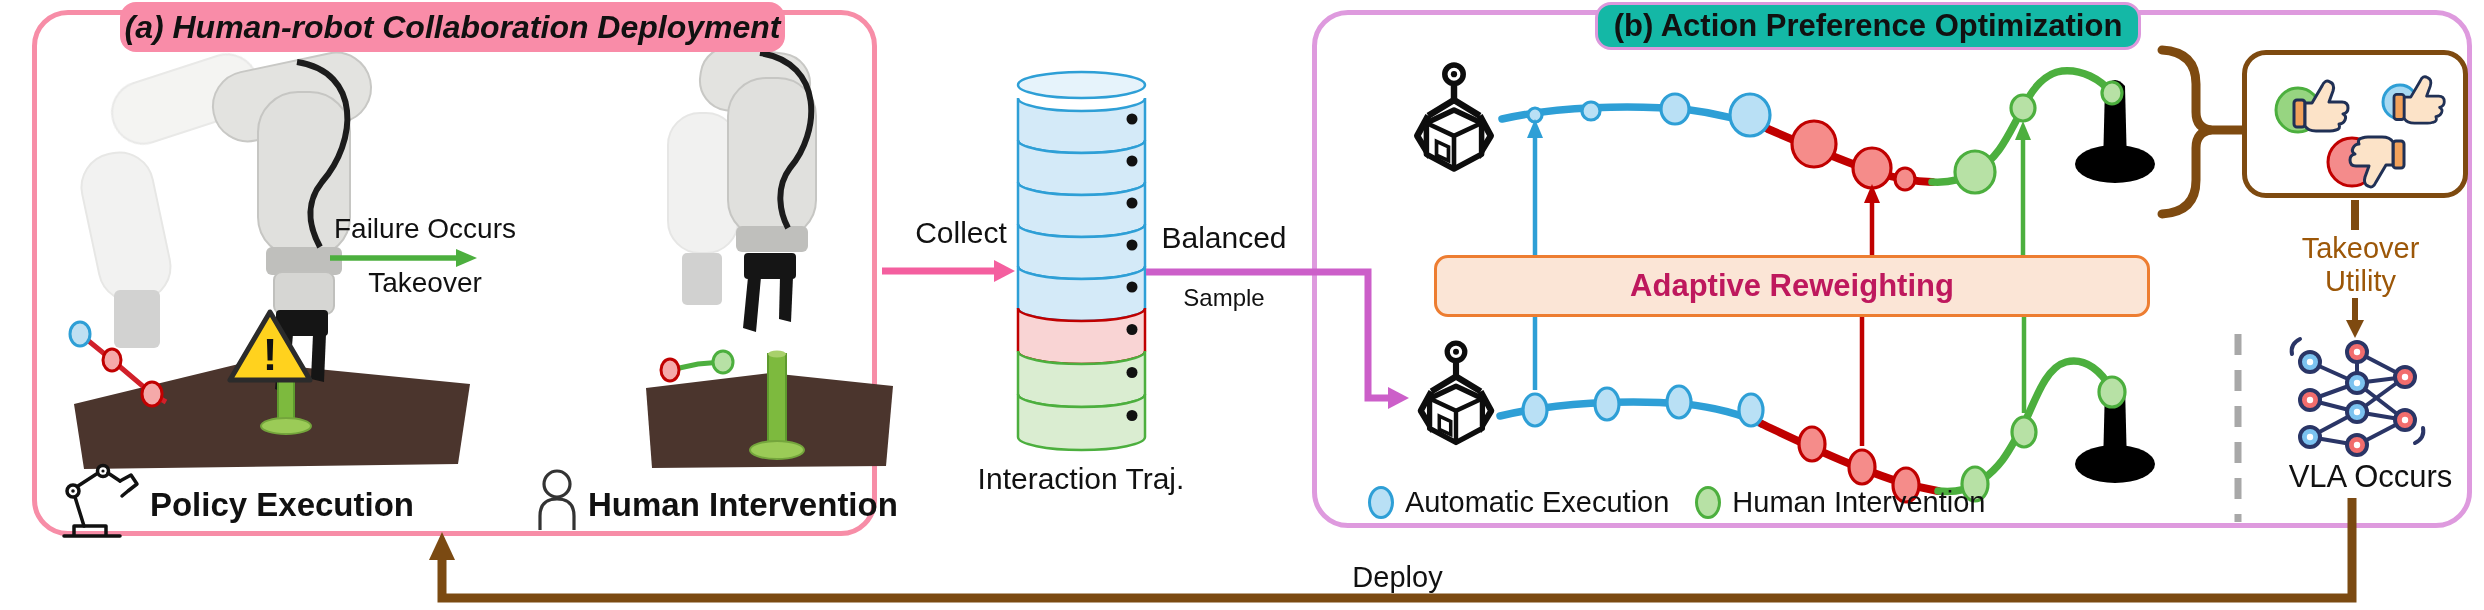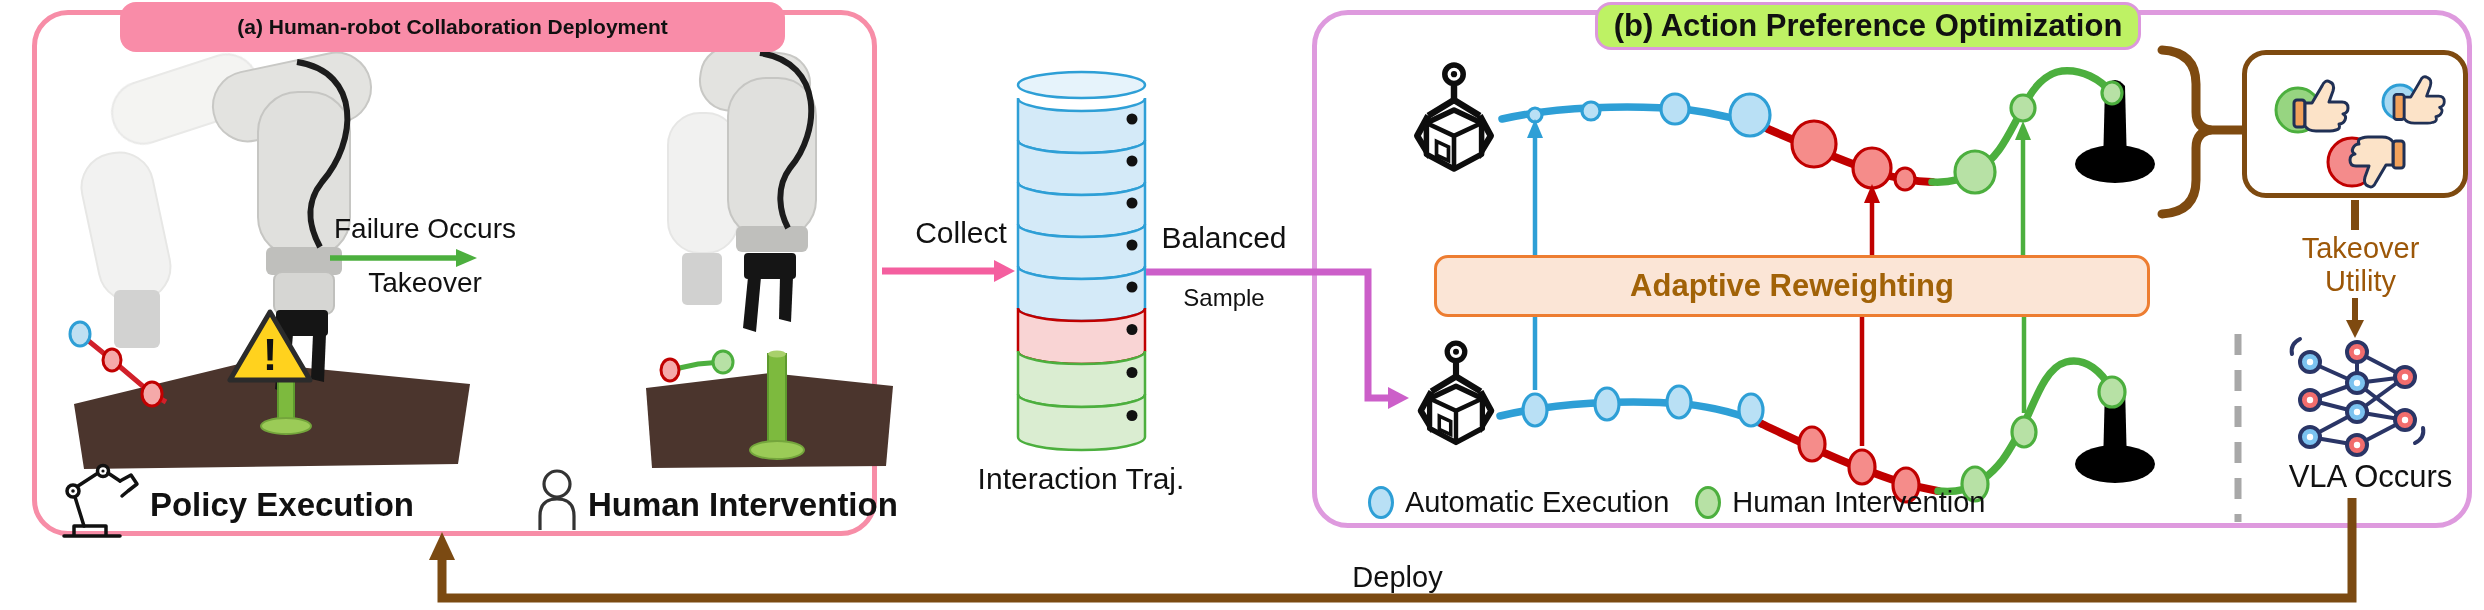--- a/index.html
+++ b/index.html
@@ -6,27 +6,27 @@
   *{box-sizing:border-box;}
   #canvas{position:relative;width:2484px;height:610px;background:#fff;overflow:hidden;
           font-family:"Liberation Sans",sans-serif;}
   .panel{position:absolute;background:#fff;border-radius:36px;z-index:1;}
   #panel-a{left:32px;top:10px;width:845px;height:526px;border:5px solid #F78DA7;}
   #panel-b{left:1312px;top:10px;width:1160px;height:518px;border:5px solid #DE9ADE;}
   #thumbs-box{position:absolute;left:2242px;top:50px;width:226px;height:148px;
               border:5px solid #7E4A10;border-radius:24px;background:#fff;z-index:1;}
   #badge-a{position:absolute;left:120px;top:2px;width:665px;height:50px;background:#F98CA8;
            border-radius:16px;display:flex;align-items:center;justify-content:center;
-           font-size:21px;font-weight:bold;color:#111;z-index:3;}
-  #badge-b{position:absolute;left:1595px;top:2px;width:546px;height:48px;background:#bef264;
+           font-size:32px;font-weight:bold;color:#111;z-index:3;font-style:italic;}
+  #badge-b{position:absolute;left:1595px;top:2px;width:546px;height:48px;background:#14b8a6;
            border:3px solid #DC98DC;border-radius:16px;display:flex;align-items:center;justify-content:center;
            font-size:31px;font-weight:bold;color:#111;z-index:3;}
   #reweight-box{position:absolute;left:1434px;top:255px;width:716px;height:62px;background:#FBE5D6;
            border:3px solid #ED7D31;border-radius:14px;display:flex;align-items:center;justify-content:center;
-           font-size:31px;font-weight:bold;color:#a16207;z-index:1;}
+           font-size:31px;font-weight:bold;color:#be185d;z-index:1;}
   .lbl{position:absolute;color:#111;z-index:3;text-align:center;line-height:1.1;}
   svg#gfx{position:absolute;left:0;top:0;z-index:2;}
   #legend{position:absolute;left:1368px;top:482px;height:40px;display:flex;align-items:center;
           gap:12px;z-index:3;font-size:29px;color:#111;white-space:nowrap;}
   #legend .dot{display:inline-block;width:26px;height:33px;border-radius:50%;margin-right:2px;}
   #legend .item{display:flex;align-items:center;gap:9px;margin-right:14px;}
   .brown{color:#9C5708;}
 </style>
 </head>
 <body>

